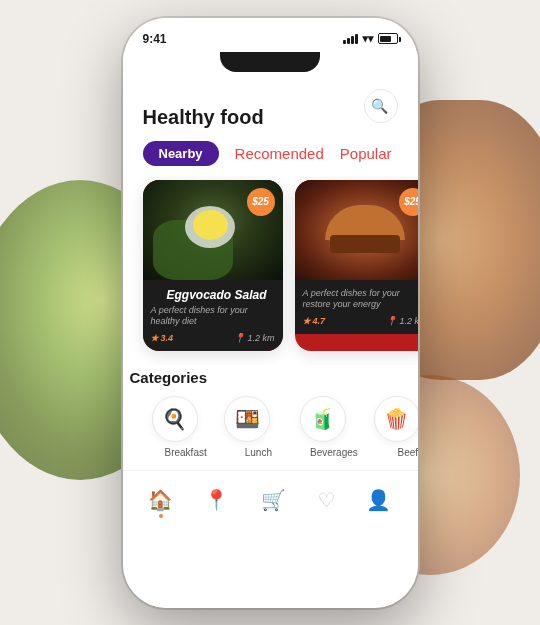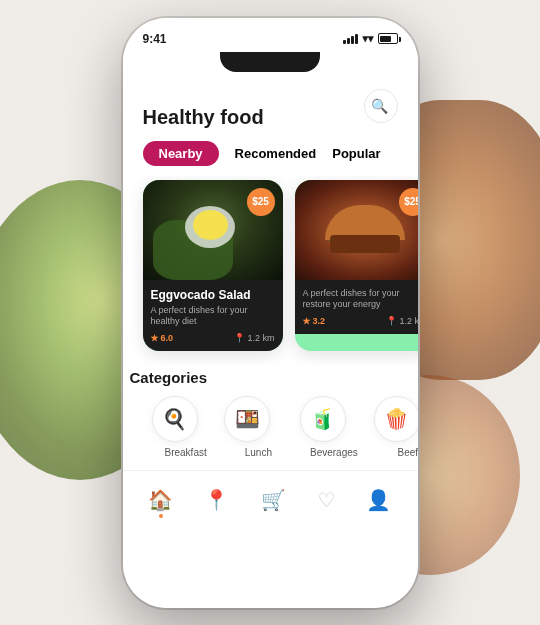--- a/index.html
+++ b/index.html
@@ -160,51 +160,52 @@
     }
 
     
     .filter-tabs {
       display: flex;
       align-items: center;
       padding: 4px 20px 10px;
       gap: 16px;
     }
     .tab-nearby {
-      background: #be185d;
+      background: #4c1d95;
       color: #fff;
       border-radius: 20px;
       padding: 5px 16px;
       font-size: 13px;
       font-weight: 600;
       cursor: pointer;
     }
     .tab-item {
-      font-size: 13px;
-      color: #000000;
+      font-size: 15px;
+      color: #ef4444;
       cursor: pointer;
-      font-weight: 700;
+      font-weight: 400;
     }
 
     
     .cards-container {
       display: flex;
       gap: 12px;
       padding: 4px 20px 14px;
       overflow-x: hidden;
     }
     .food-card {
       width: 140px;
       min-width: 140px;
       border-radius: 16px;
       overflow: hidden;
       box-shadow: 0 4px 16px rgba(0,0,0,0.12);
-      background: #86efac;
+      background: #b91c1c;
       position: relative;
       flex-shrink: 0;
+      font-style: italic;
     }
     .food-card-img {
       width: 100%;
       height: 100px;
       display: flex;
       align-items: center;
       justify-content: center;
       position: relative;
       overflow: hidden;
     }
@@ -238,20 +239,21 @@
     }
     .food-card-body {
       padding: 8px 8px 8px;
       background: #1c1c1c;
     }
     .food-name {
       font-size: 12px;
       font-weight: 700;
       color: #fff;
       margin-bottom: 3px;
+      margin-left: 16px;
     }
     .food-desc {
       font-size: 9px;
       color: #aaa;
       line-height: 1.3;
       margin-bottom: 5px;
     }
     .food-meta {
       display: flex;
       align-items: center;
@@ -408,21 +410,21 @@
           <div class="egg-white"></div>
           <div class="egg"></div>
           <div class="price-badge">$25</div>
         </div>
         <div class="food-card-body">
           <div class="food-name">Eggvocado Salad</div>
           <div class="food-desc">A perfect dishes for your healthy diet</div>
           <div class="food-meta">
             <div class="food-rating">
               <span>★</span>
-              <span>6.0</span>
+              <span>3.4</span>
             </div>
             <div class="food-distance">
               <span>📍</span>
               <span>1.2 km</span>
             </div>
           </div>
         </div>
       </div>
 
       <div class="food-card">
@@ -430,21 +432,21 @@
           <div class="lettuce"></div>
           <div class="burger-bun"></div>
           <div class="burger-patty"></div>
           <div class="price-badge">$25</div>
         </div>
         <div class="food-card-body">
           <div class="food-desc">A perfect dishes for your restore your energy</div>
           <div class="food-meta">
             <div class="food-rating">
               <span>★</span>
-              <span>3.2</span>
+              <span>4.7</span>
             </div>
             <div class="food-distance">
               <span>📍</span>
               <span>1.2 km</span>
             </div>
           </div>
         </div>
       </div>
 
     </div>

